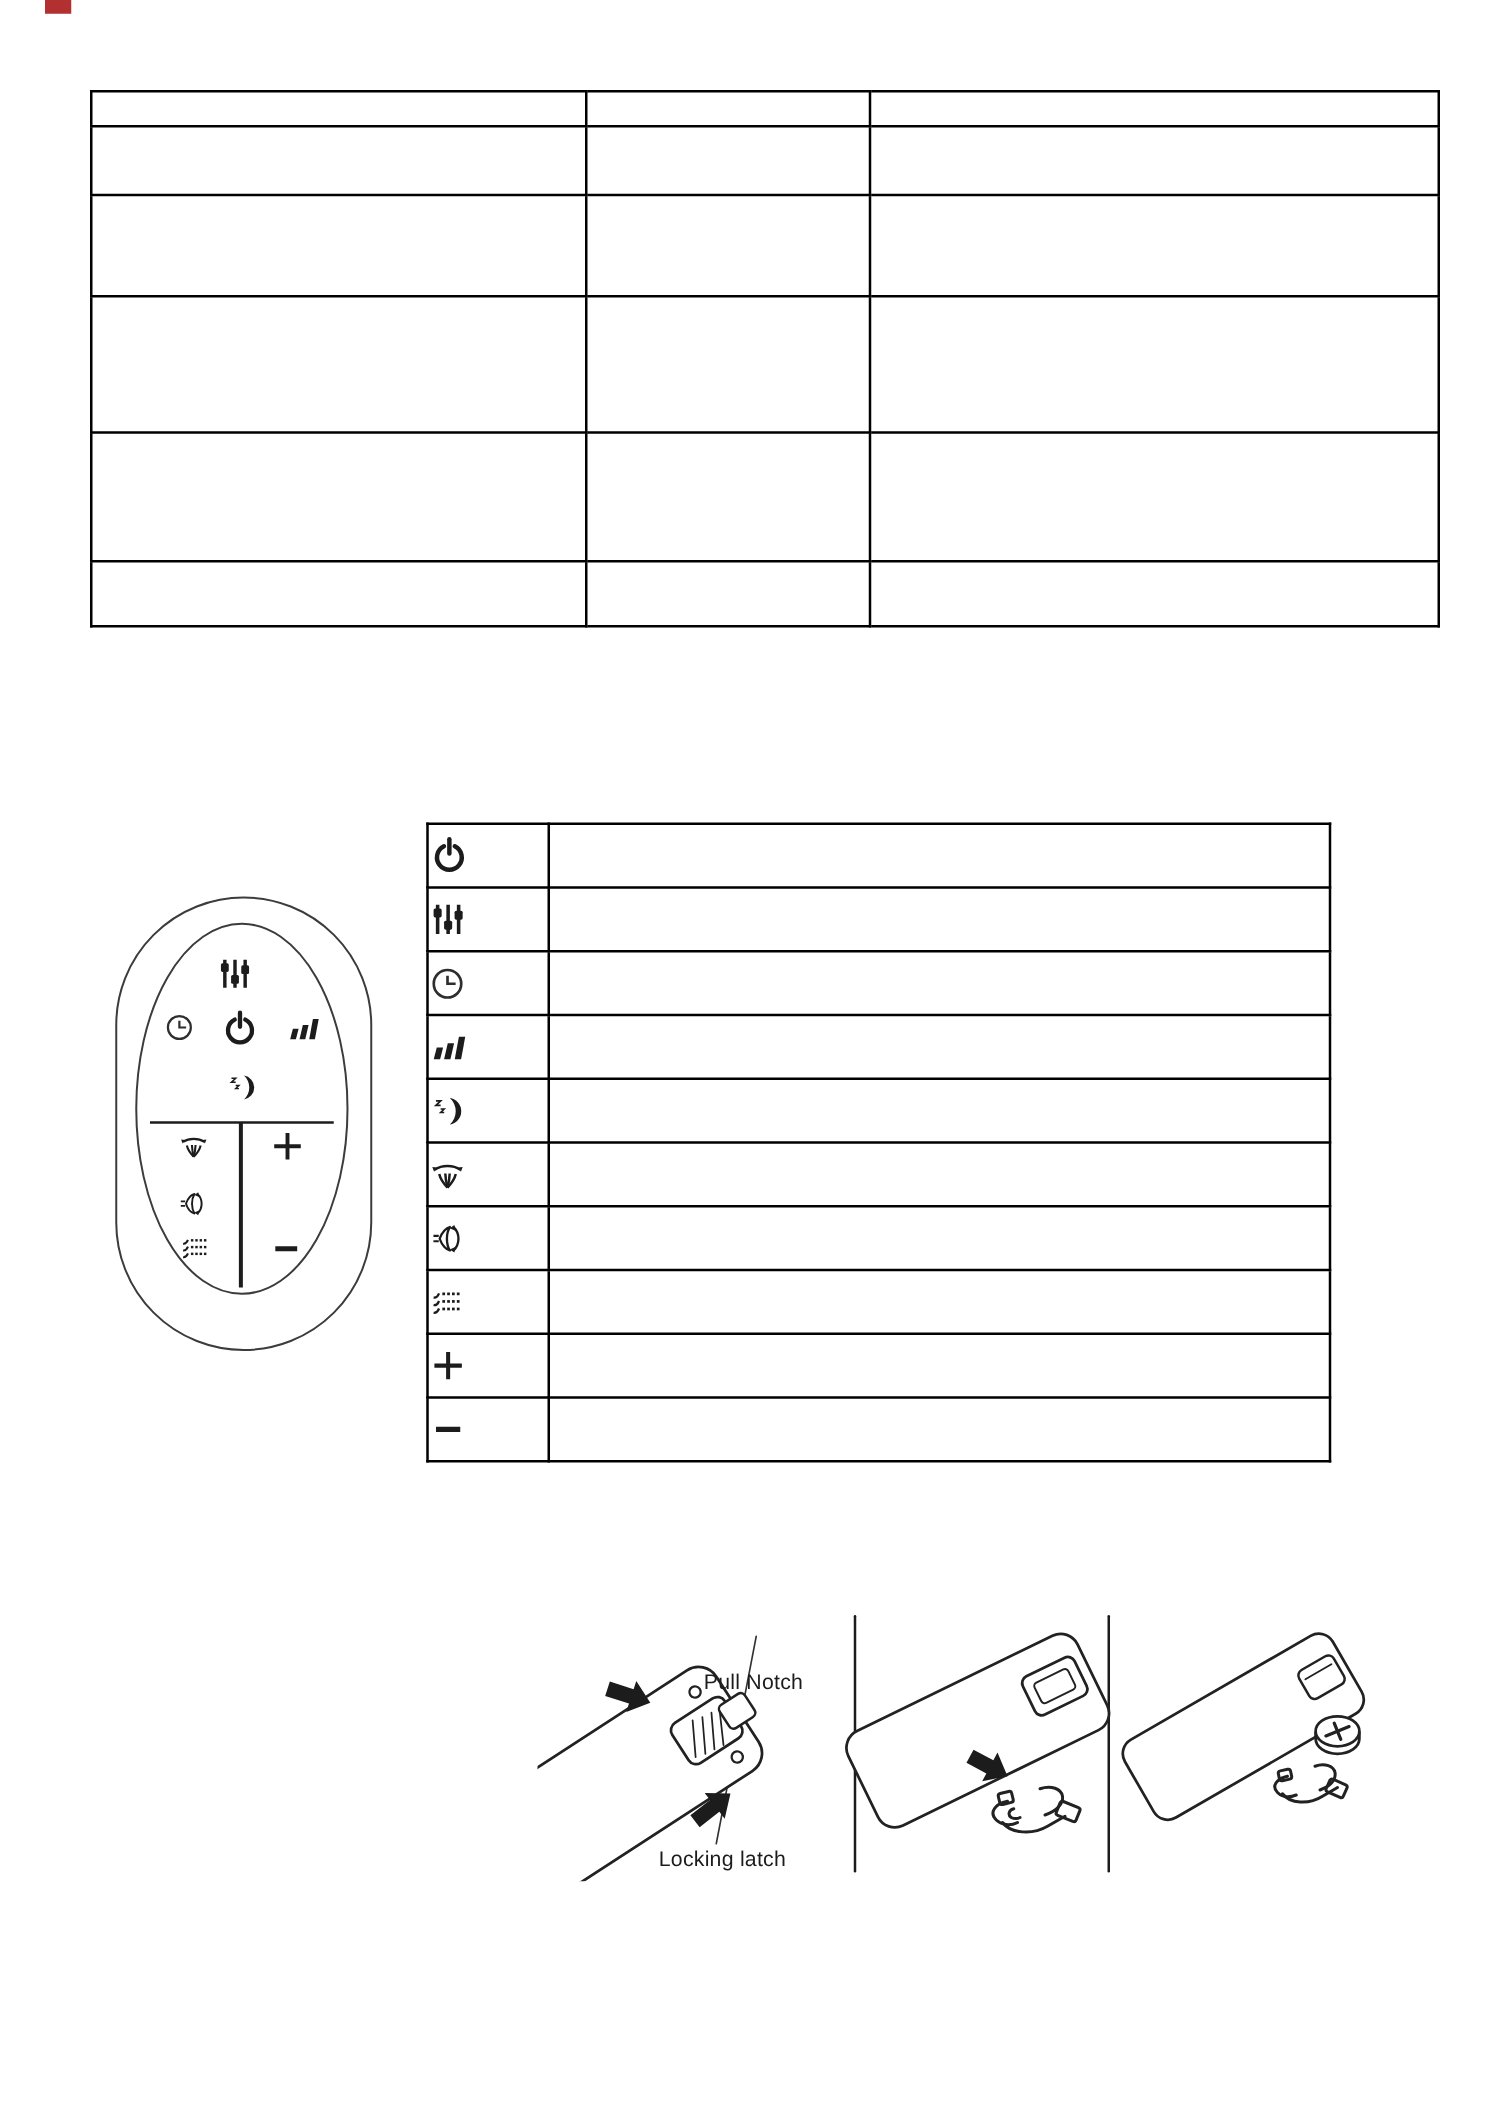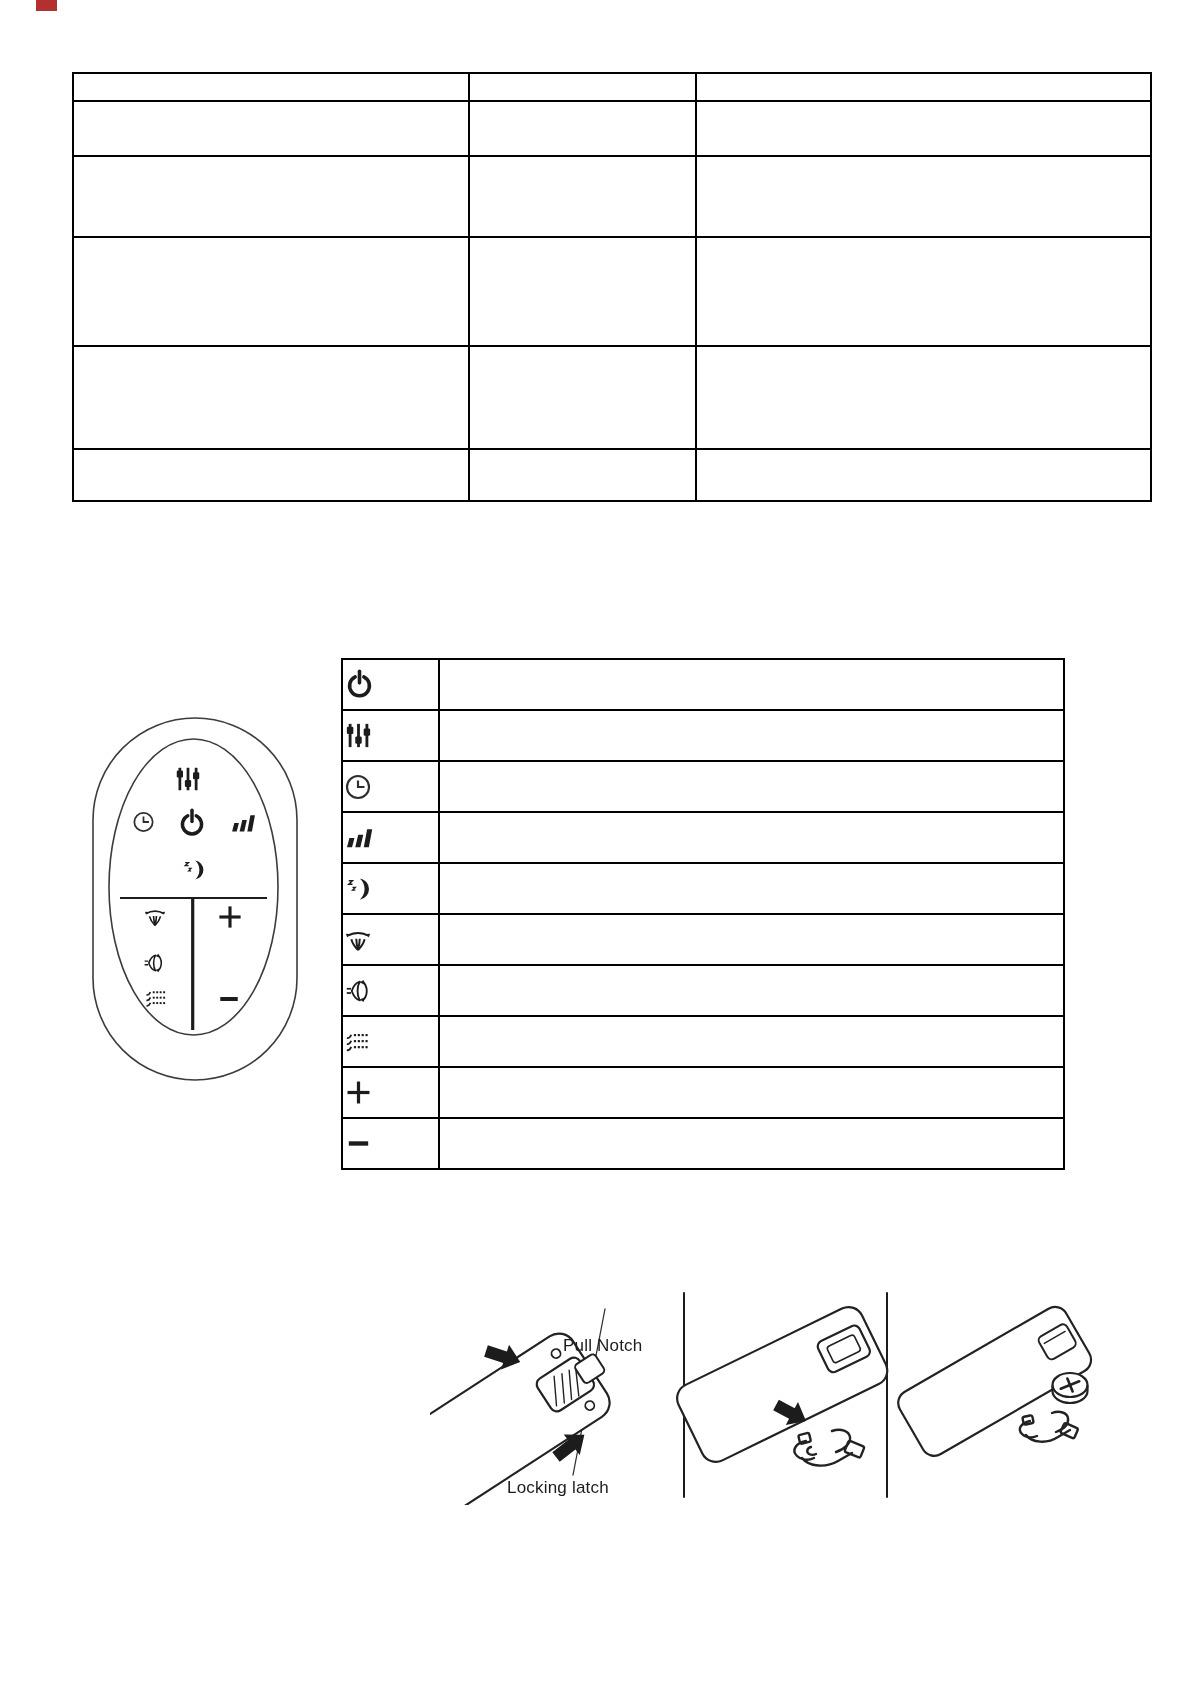--- a/index.html
+++ b/index.html
@@ -28,21 +28,21 @@
   table.legend { position:absolute; left:341px; top:658px; width:722px;
                  border-collapse:collapse; table-layout:fixed; }
   table.legend td { border:2px solid #000; height:51px; vertical-align:middle; background:#fff; }
   table.legend td.ic { text-align:center; }
   table.legend td.desc { padding-left:10px; font-size:14px; }
 
   
   .battery-wrap { position:absolute; left:430px; top:1285px; width:700px; height:220px; }
   .fig-label { position:absolute; font-size:17px; color:#1c1c1c; letter-spacing:0.2px; white-space:nowrap; }
   .lbl-pullnotch { left:563px; top:1288px;margin-top:48px; }
-  .lbl-lockinglatch { left:507px; top:1478px; }
+  .lbl-lockinglatch { left:527px; top:1478px; }
 
   svg { display:block; }
   .hidden-defs { position:absolute; width:0; height:0; overflow:hidden; }
 </style>
 </head>
 <body>
 
 <svg class="hidden-defs" aria-hidden="true">
   <defs>
     <symbol id="sym-power" viewBox="0 0 24 24">

